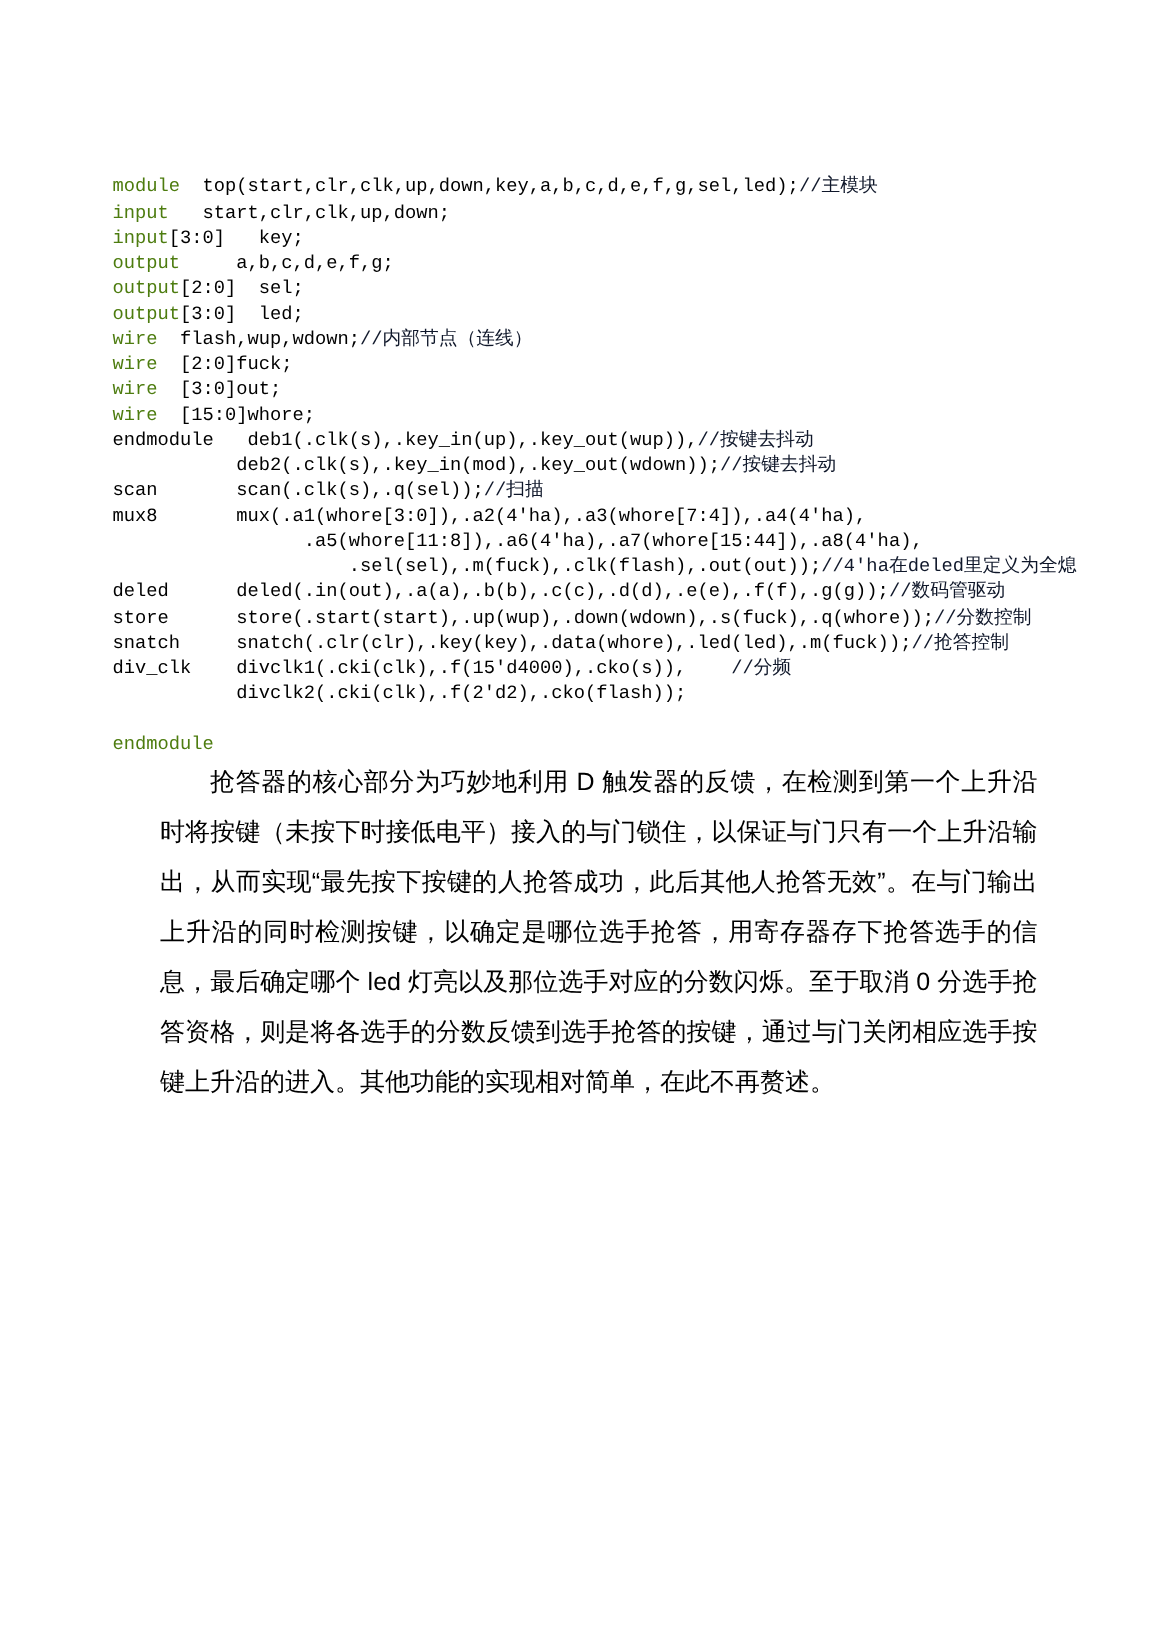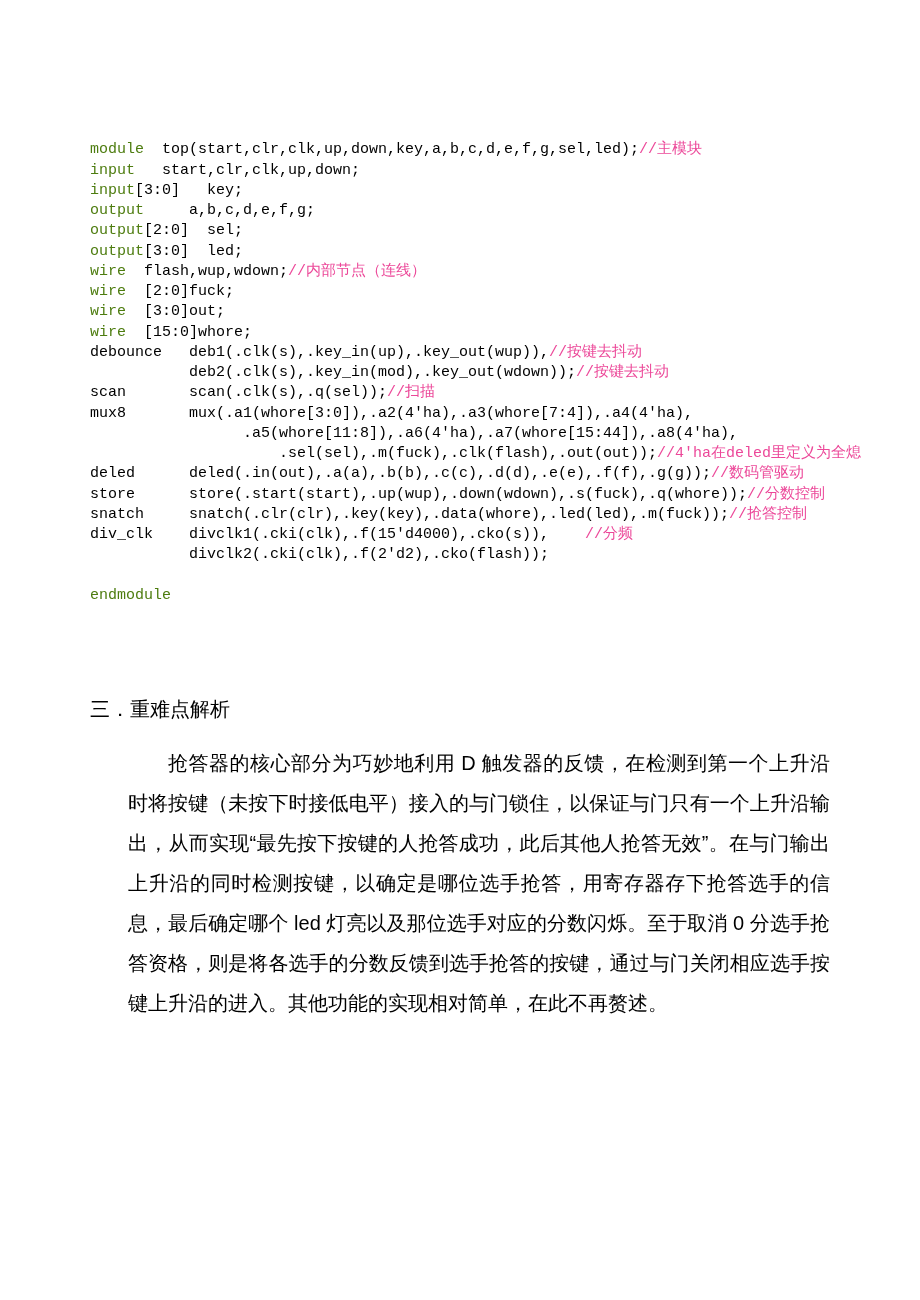--- a/index.html
+++ b/index.html
@@ -21,21 +21,21 @@
     margin-bottom: 4px;
   }
   .code-block {
     font-family: "Courier New", monospace;
     font-size: 15px;
     line-height: 1.35;
     white-space: pre;
     color: #000000;
   }
   .kw { color: #4d7c0f; }
-  .cmt { color: #ec4899; }
+  .cmt { color: #0f172a; }
   .section-heading {
     font-family: "SimSun", "宋体", serif;
     font-size: 20px;
     margin-top: 90px;
     margin-bottom: 20px;
   }
   .body-para {
     font-family: Liberation Sans, sans-serif;
     font-size: 20px;
     line-height: 2.0;
@@ -55,33 +55,32 @@
 <span class="kw">module</span><span>  top(start,clr,clk,up,down,key,a,b,c,d,e,f,g,sel,led);</span><span class="cmt">//主模块</span>
 <span class="kw">input</span><span>   start,clr,clk,up,down;</span>
 <span class="kw">input</span><span>[3:0]   key;</span>
 <span class="kw">output</span><span>     a,b,c,d,e,f,g;</span>
 <span class="kw">output</span><span>[2:0]  sel;</span>
 <span class="kw">output</span><span>[3:0]  led;</span>
 <span class="kw">wire</span><span>  flash,wup,wdown;</span><span class="cmt">//内部节点（连线）</span>
 <span class="kw">wire</span><span>  [2:0]fuck;</span>
 <span class="kw">wire</span><span>  [3:0]out;</span>
 <span class="kw">wire</span><span>  [15:0]whore;</span>
-<span>debounce   deb1(.clk(s),.key_in(up),.key_out(wup)),</span><span class="cmt">//按键去抖动</span>
+<span>endmodule   deb1(.clk(s),.key_in(up),.key_out(wup)),</span><span class="cmt">//按键去抖动</span>
 <span>           deb2(.clk(s),.key_in(mod),.key_out(wdown));</span><span class="cmt">//按键去抖动</span>
 <span>scan       scan(.clk(s),.q(sel));</span><span class="cmt">//扫描</span>
 <span>mux8       mux(.a1(whore[3:0]),.a2(4'ha),.a3(whore[7:4]),.a4(4'ha),</span>
 <span>                 .a5(whore[11:8]),.a6(4'ha),.a7(whore[15:44]),.a8(4'ha),</span>
 <span>                     .sel(sel),.m(fuck),.clk(flash),.out(out));</span><span class="cmt">//4'ha在deled里定义为全熄</span>
 <span>deled      deled(.in(out),.a(a),.b(b),.c(c),.d(d),.e(e),.f(f),.g(g));</span><span class="cmt">//数码管驱动</span>
 <span>store      store(.start(start),.up(wup),.down(wdown),.s(fuck),.q(whore));</span><span class="cmt">//分数控制</span>
 <span>snatch     snatch(.clr(clr),.key(key),.data(whore),.led(led),.m(fuck));</span><span class="cmt">//抢答控制</span>
 <span>div_clk    divclk1(.cki(clk),.f(15'd4000),.cko(s)),    </span><span class="cmt">//分频</span>
 <span>           divclk2(.cki(clk),.f(2'd2),.cko(flash));</span>
 
 <span class="kw">endmodule</span>
 </div>
 
-  <div class="section-heading">三．重难点解析</div>
 
   <p class="body-para indent1">抢答器的核心部分为巧妙地利用 D 触发器的反馈，在检测到第一个上升沿时将按键（未按下时接低电平）接入的与门锁住，以保证与门只有一个上升沿输出，从而实现“最先按下按键的人抢答成功，此后其他人抢答无效”。在与门输出上升沿的同时检测按键，以确定是哪位选手抢答，用寄存器存下抢答选手的信息，最后确定哪个 led 灯亮以及那位选手对应的分数闪烁。至于取消 0 分选手抢答资格，则是将各选手的分数反馈到选手抢答的按键，通过与门关闭相应选手按键上升沿的进入。其他功能的实现相对简单，在此不再赘述。</p>
 
 
 </div>
 
 </body></html>

